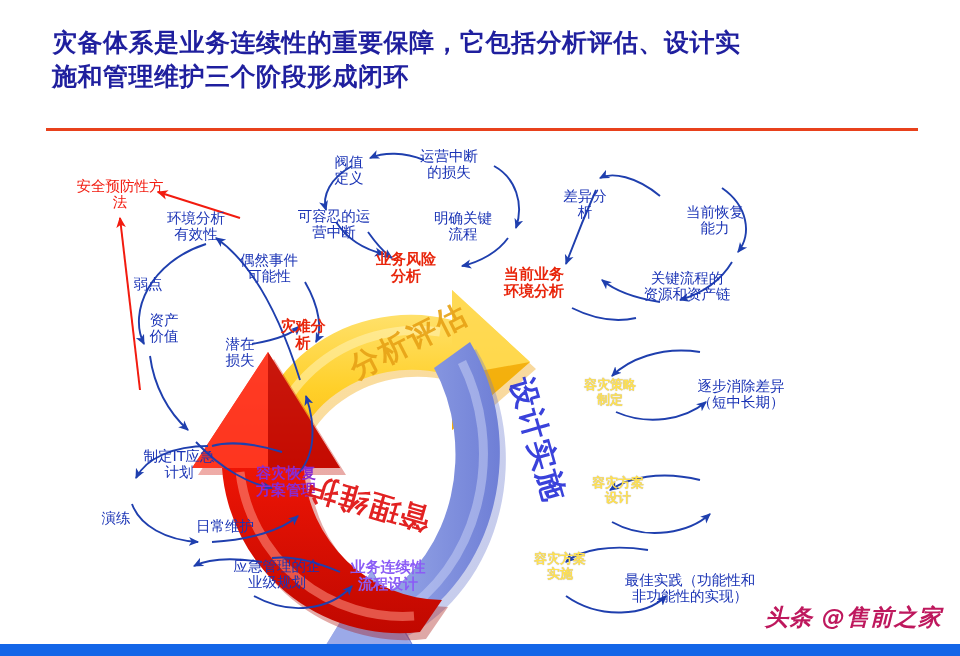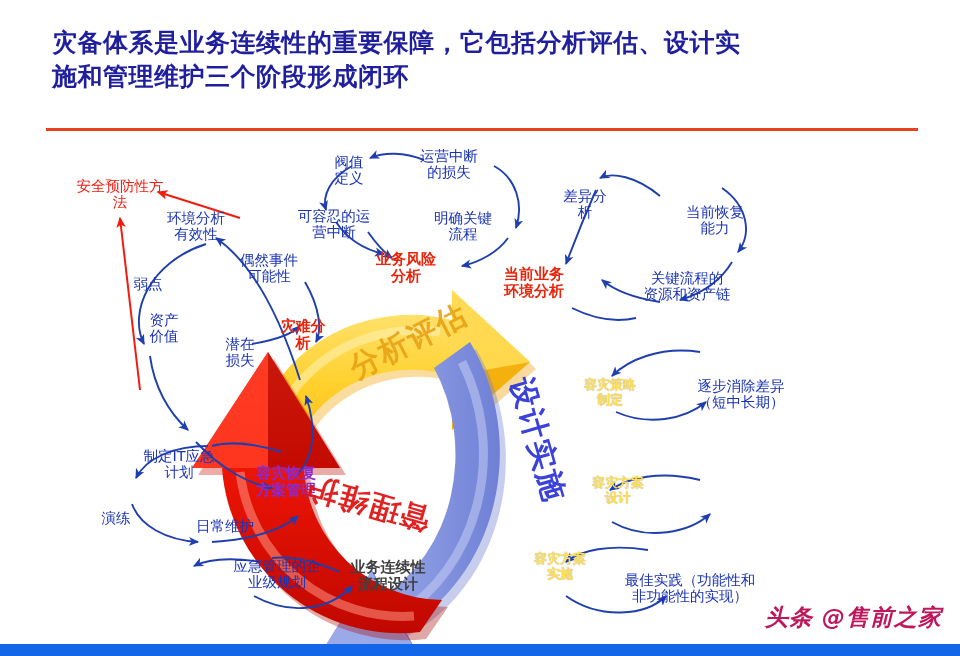--- a/index.html
+++ b/index.html
@@ -71,21 +71,21 @@
     font-family: "DejaVu Serif", "Liberation Serif", serif;
   }
   .ring-yellow {      
     color: #ffe14f;
     font-size: 13px;
     font-weight: bold;
     font-family: "DejaVu Serif", "Liberation Serif", serif;
     text-shadow: 0 0 1px rgba(40,40,120,.45);
   }
   .ring-blue {        
-    color: #404040;
+    color: #8b5cf6;
     font-size: 15px;
     font-weight: bold;
     font-family: "DejaVu Serif", "Liberation Serif", serif;
   }
   .ring-purple {      
     color: #8a2ad0;
     font-size: 15px;
     font-weight: bold;
     font-family: "DejaVu Serif", "Liberation Serif", serif;
   }

